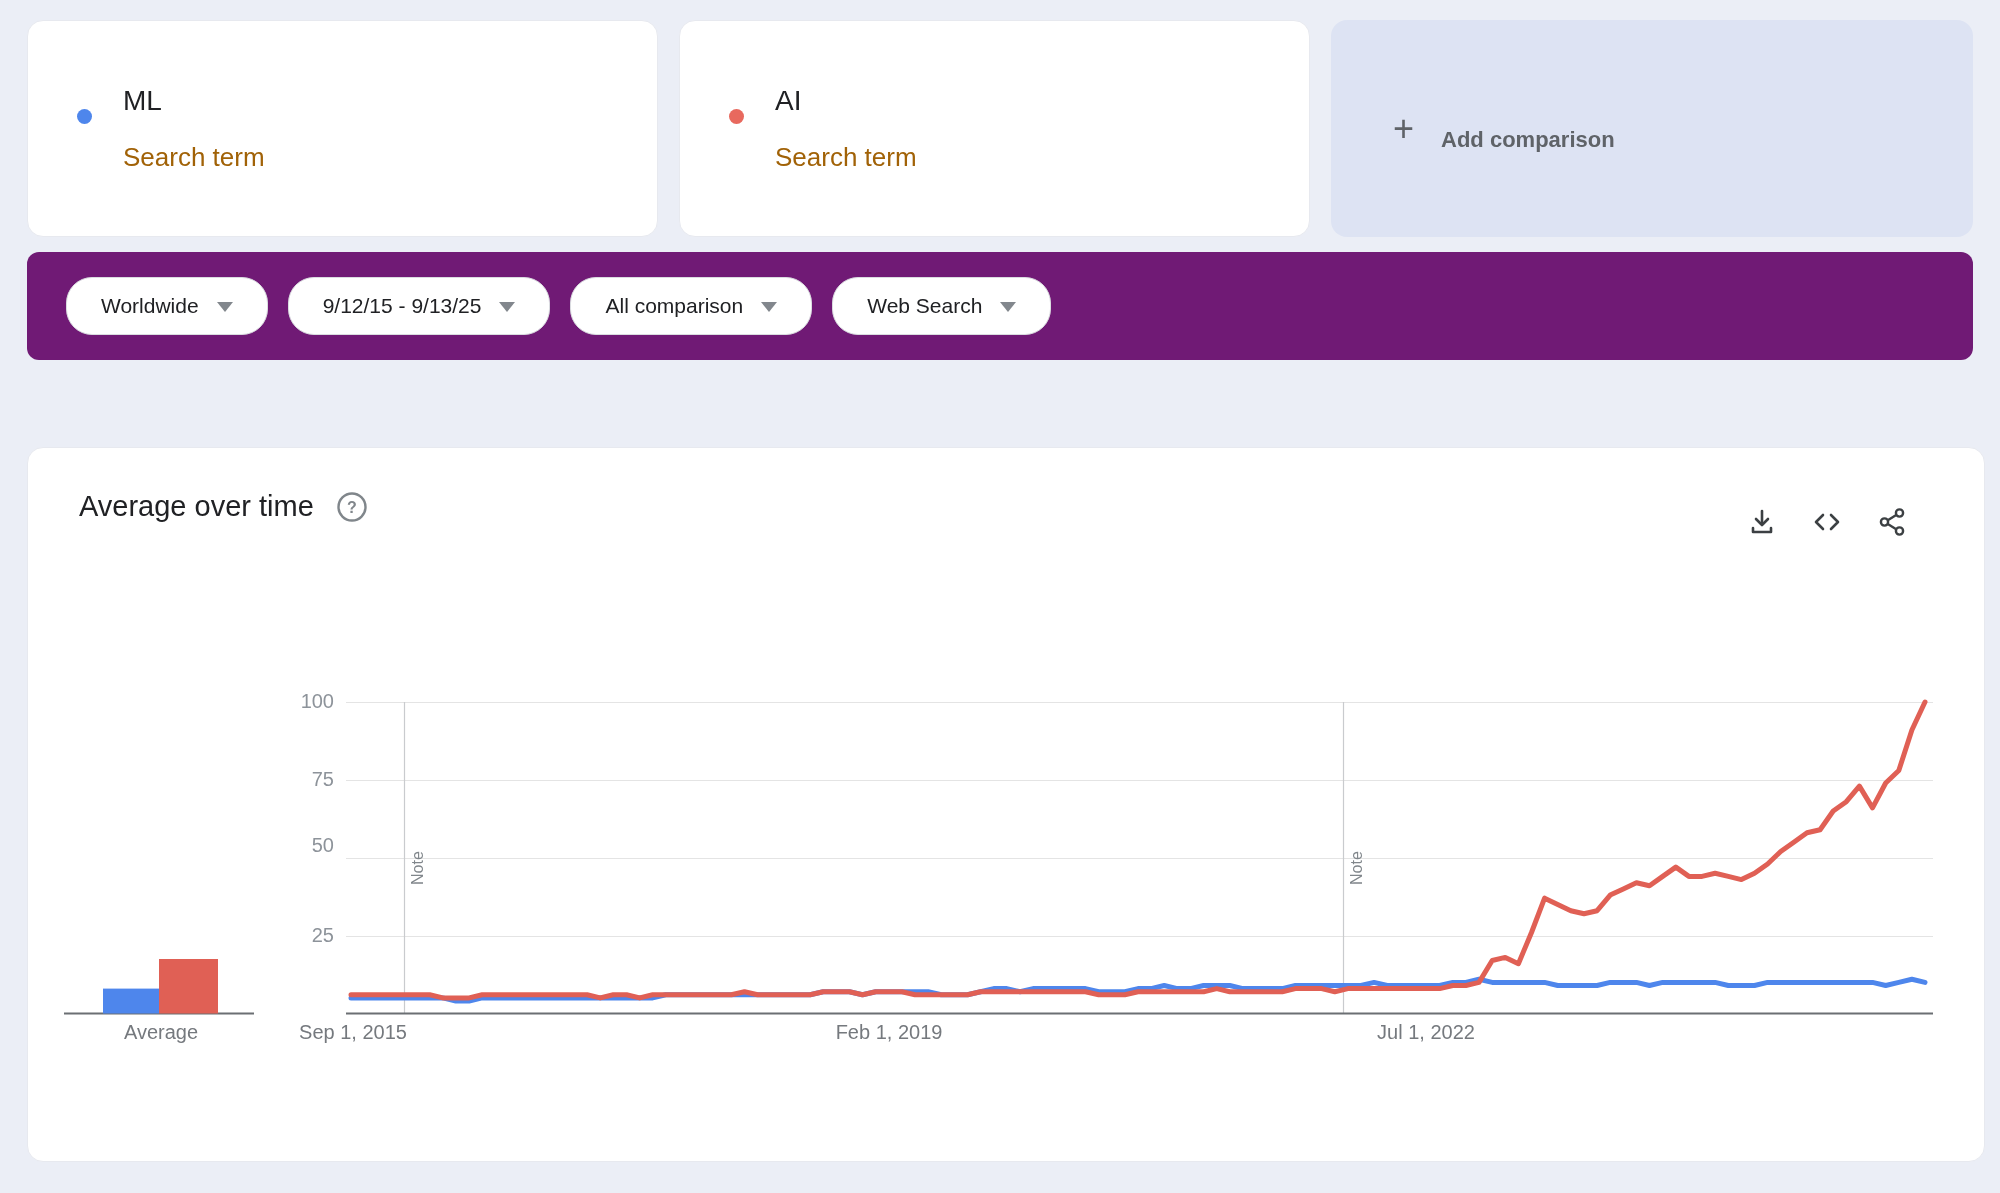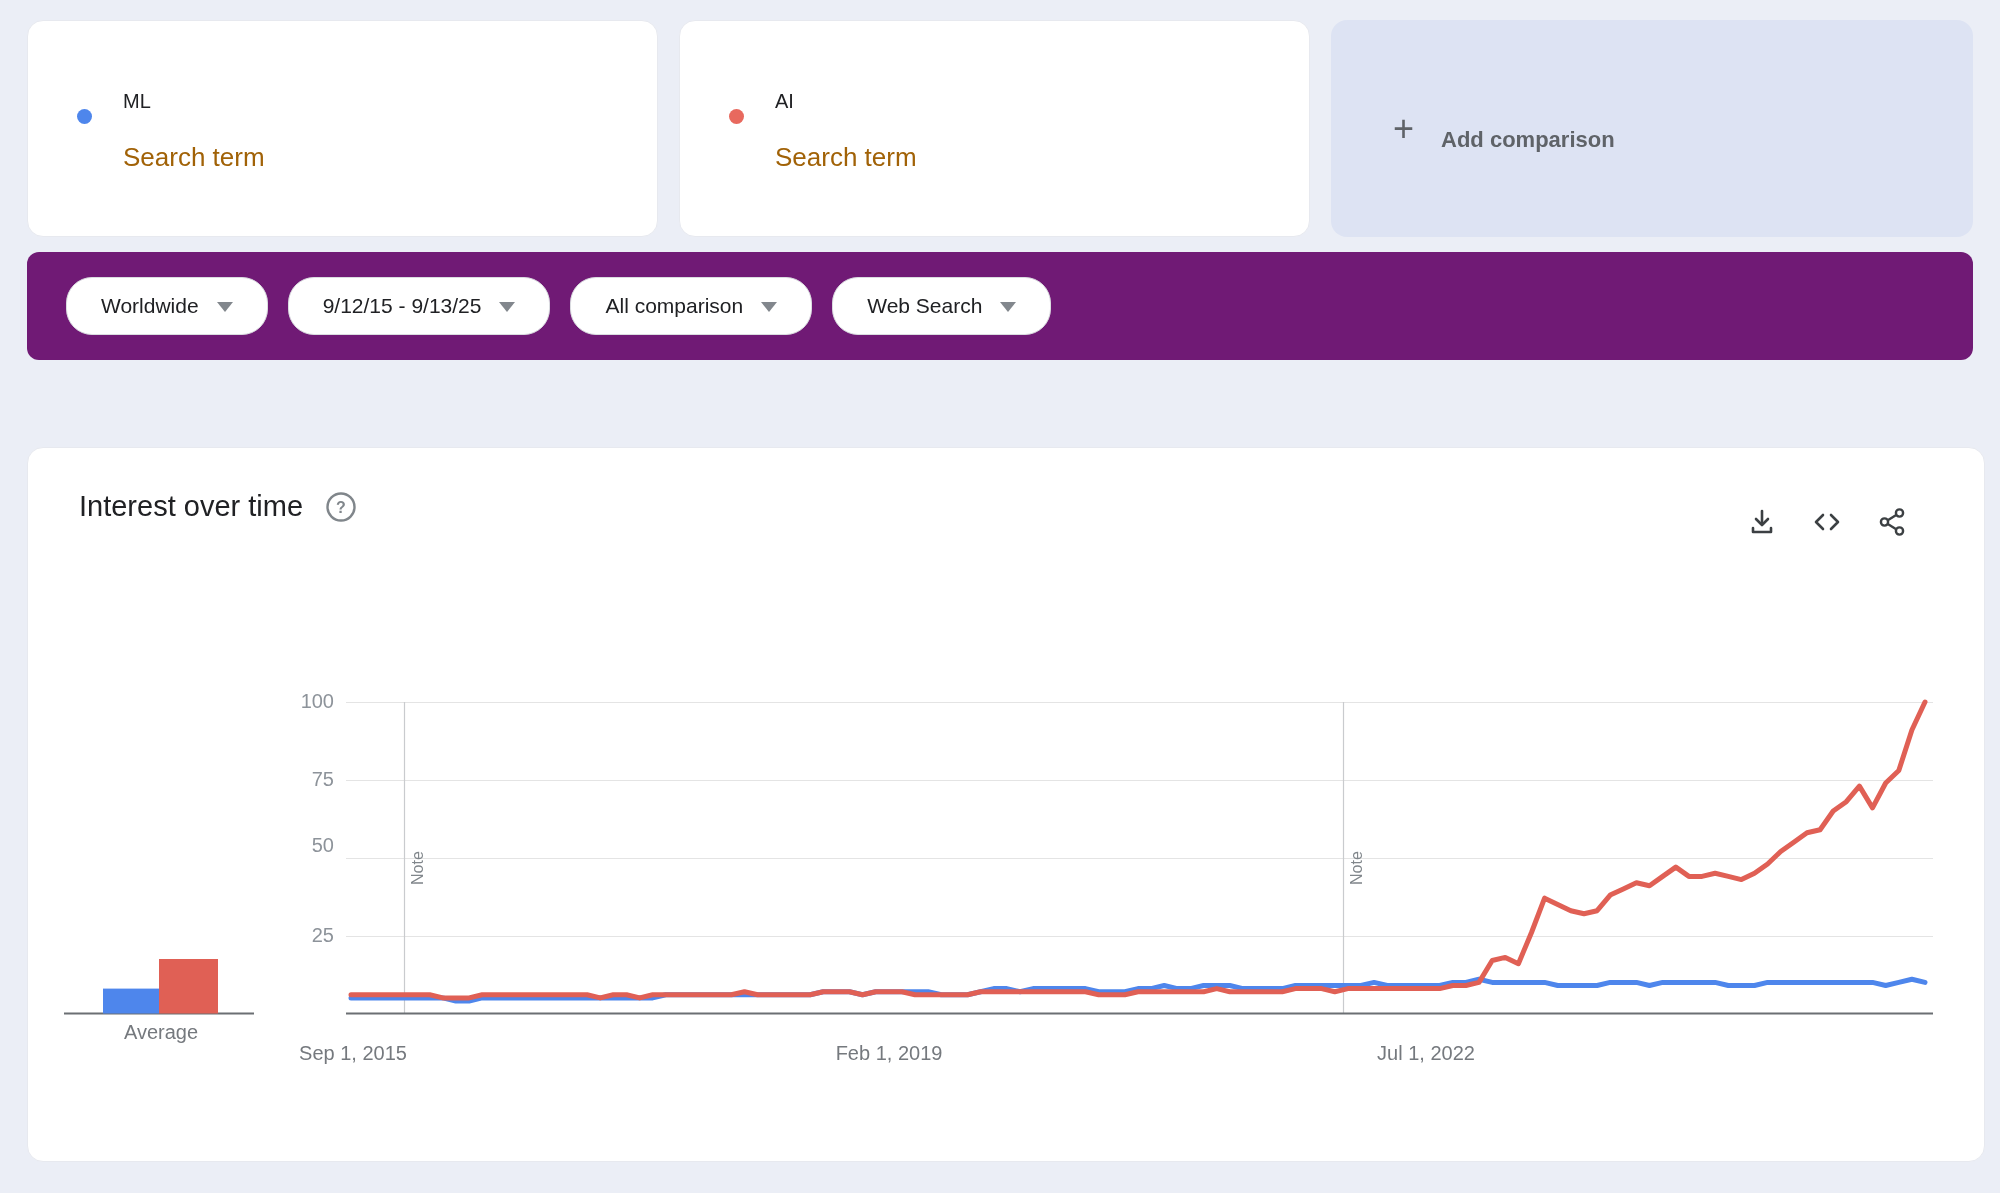--- a/index.html
+++ b/index.html
@@ -17,21 +17,21 @@
     display:flex; gap:21px;
   }
   .term-card {
     flex:1; background:#ffffff; border:1px solid #e7e9ef; border-radius:16px;
     display:flex; align-items:center; padding-left:49px; cursor:pointer;
   }
   .term-card .dot {
     width:15px; height:15px; border-radius:50%; flex:0 0 15px;
     margin-right:31px; align-self:flex-start; margin-top:88px;
   }
-  .term-text .term-title { font-size:20px; font-weight:500; line-height:34px; color:#202124; }
+  .term-text .term-title { font-size:28px; font-weight:500; line-height:34px; color:#202124; }
   .term-text .term-sub   { font-size:26px; color:#a16207; margin-top:24px; }
   .add-card {
     flex:1; background:#dde3f3; border-radius:16px; border:none;
     display:flex; align-items:center; padding-left:62px; gap:27px;
     color:#5f6368; cursor:pointer;
   }
   .add-card .plus { font-size:36px; line-height:36px; font-weight:400; color:#5f6368; }
   .add-card .add-label { font-size:22px; font-weight:700;margin-top:23px; }
 
   
@@ -67,21 +67,21 @@
 
   .chart-area { position:absolute; inset:0; }
   svg.plot { position:absolute; left:0; top:0; }
 
   .ytick {
     position:absolute; width:70px; text-align:right; right:auto;
     font-size:20px; color:#8d939a;
   }
   .xtick {
     position:absolute; width:160px; text-align:center; top:573px;
-    font-size:20px; color:#75797e;margin-top:21px;
+    font-size:20px; color:#75797e;
   }
   .avg-label {
     position:absolute; width:160px; text-align:center; top:573px; left:53px;
     font-size:20px; color:#75797e;
   }
   .note-label {
     position:absolute; font-size:16px; color:#80868b;
     transform:rotate(-90deg); transform-origin:left top; white-space:nowrap;
   }
 </style>
@@ -127,21 +127,21 @@
   </div>
   <div class="pill">
     <span>Web Search</span>
     <span class="caret"></span>
   </div>
 </div>
 
 <div class="chart-card">
 
   <div class="chart-header">
-    <span class="chart-title">Interest over time</span>
+    <span class="chart-title">Average over time</span>
     <svg class="help-icon" viewBox="0 0 32 32">
       <circle cx="16" cy="16" r="13.5" fill="none" stroke="#80868b" stroke-width="2.4"></circle>
       <text x="16" y="22" text-anchor="middle" font-size="16" font-weight="bold" fill="#80868b" font-family="Liberation Sans, DejaVu Sans, sans-serif">?</text>
     </svg>
   </div>
 
   <div class="chart-actions">
     <svg class="action-icon" viewBox="0 0 32 32" fill="none" stroke="#3c4043" stroke-width="2.6" stroke-linecap="round" stroke-linejoin="round">
       <path d="M16 5 v13"></path>
         <path d="M10 13 l6 6 6-6"></path>

